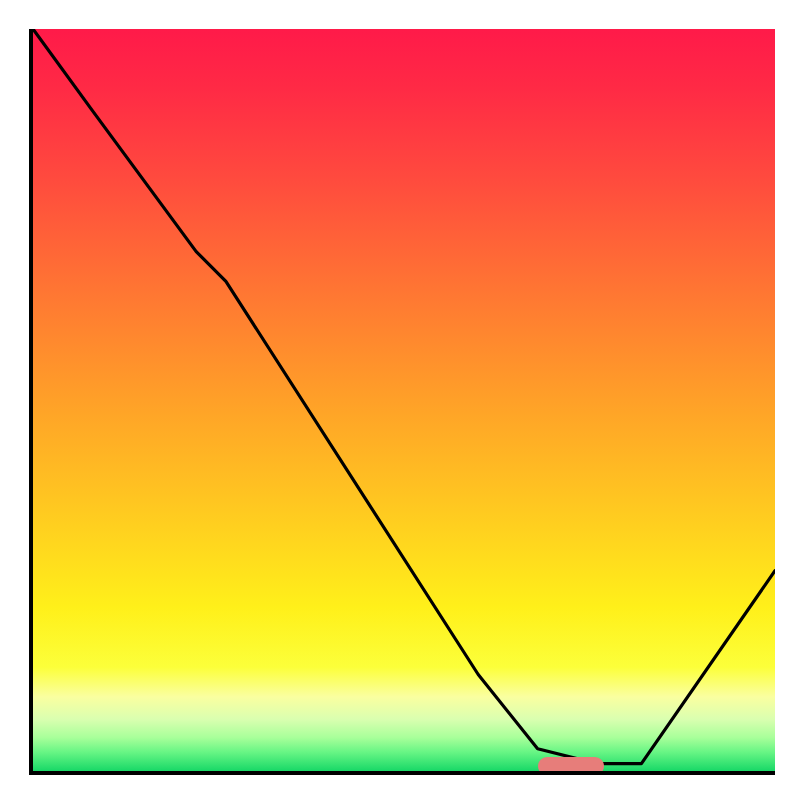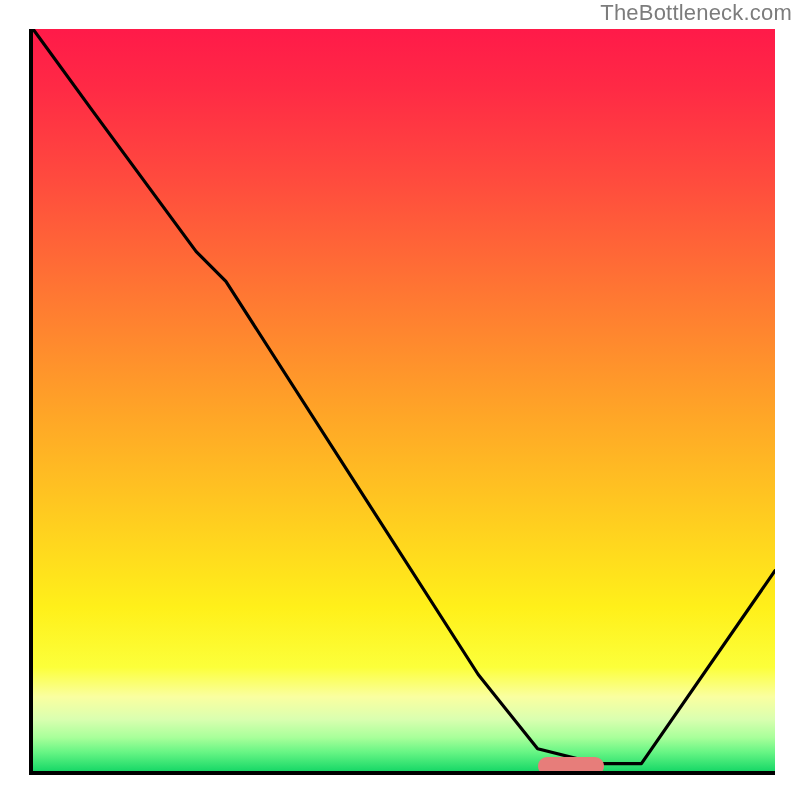--- a/index.html
+++ b/index.html
@@ -49,21 +49,20 @@
     height: 18px;
     border-radius: 9px;
     background: #e77d7a;
   }
 </style>
 </head>
 <body>
 
 <div class="frame">
 
-  <div class="attribution">TheBottleneck.com</div>
 
   <div class="plot-area">
     <svg class="gradient" viewBox="0 0 742 742" preserveAspectRatio="none">
       <defs>
         <linearGradient id="grad" x1="0" y1="0" x2="0" y2="1">
             <stop offset="0%" stop-color="#ff1a49"></stop>
             <stop offset="8%" stop-color="#ff2a45"></stop>
             <stop offset="20%" stop-color="#ff4a3e"></stop>
             <stop offset="35%" stop-color="#ff7533"></stop>
             <stop offset="50%" stop-color="#ffa028"></stop>

